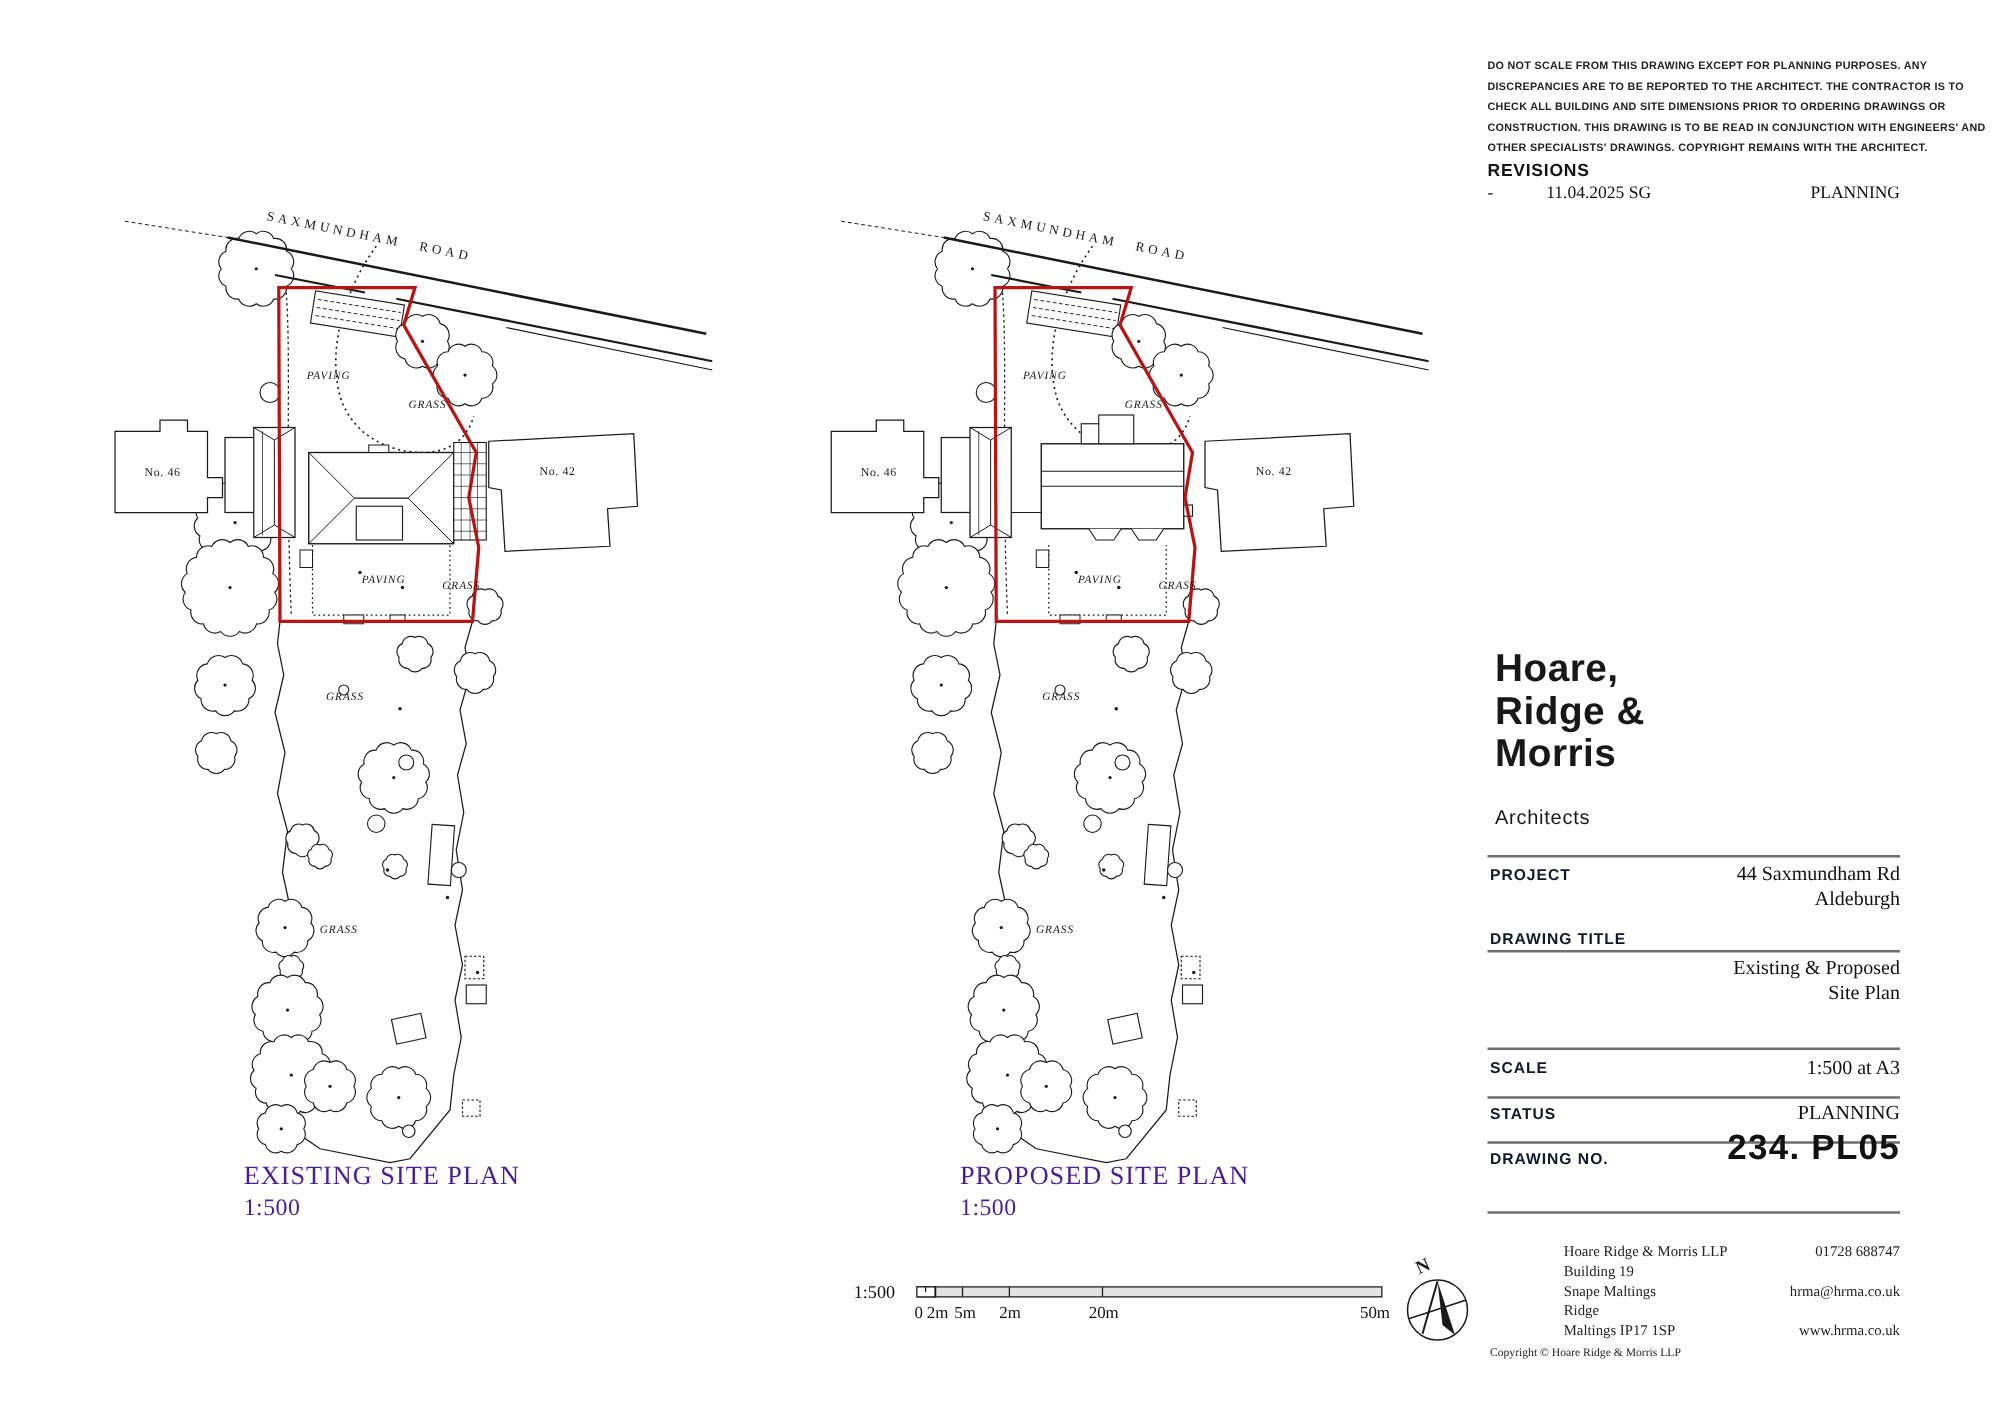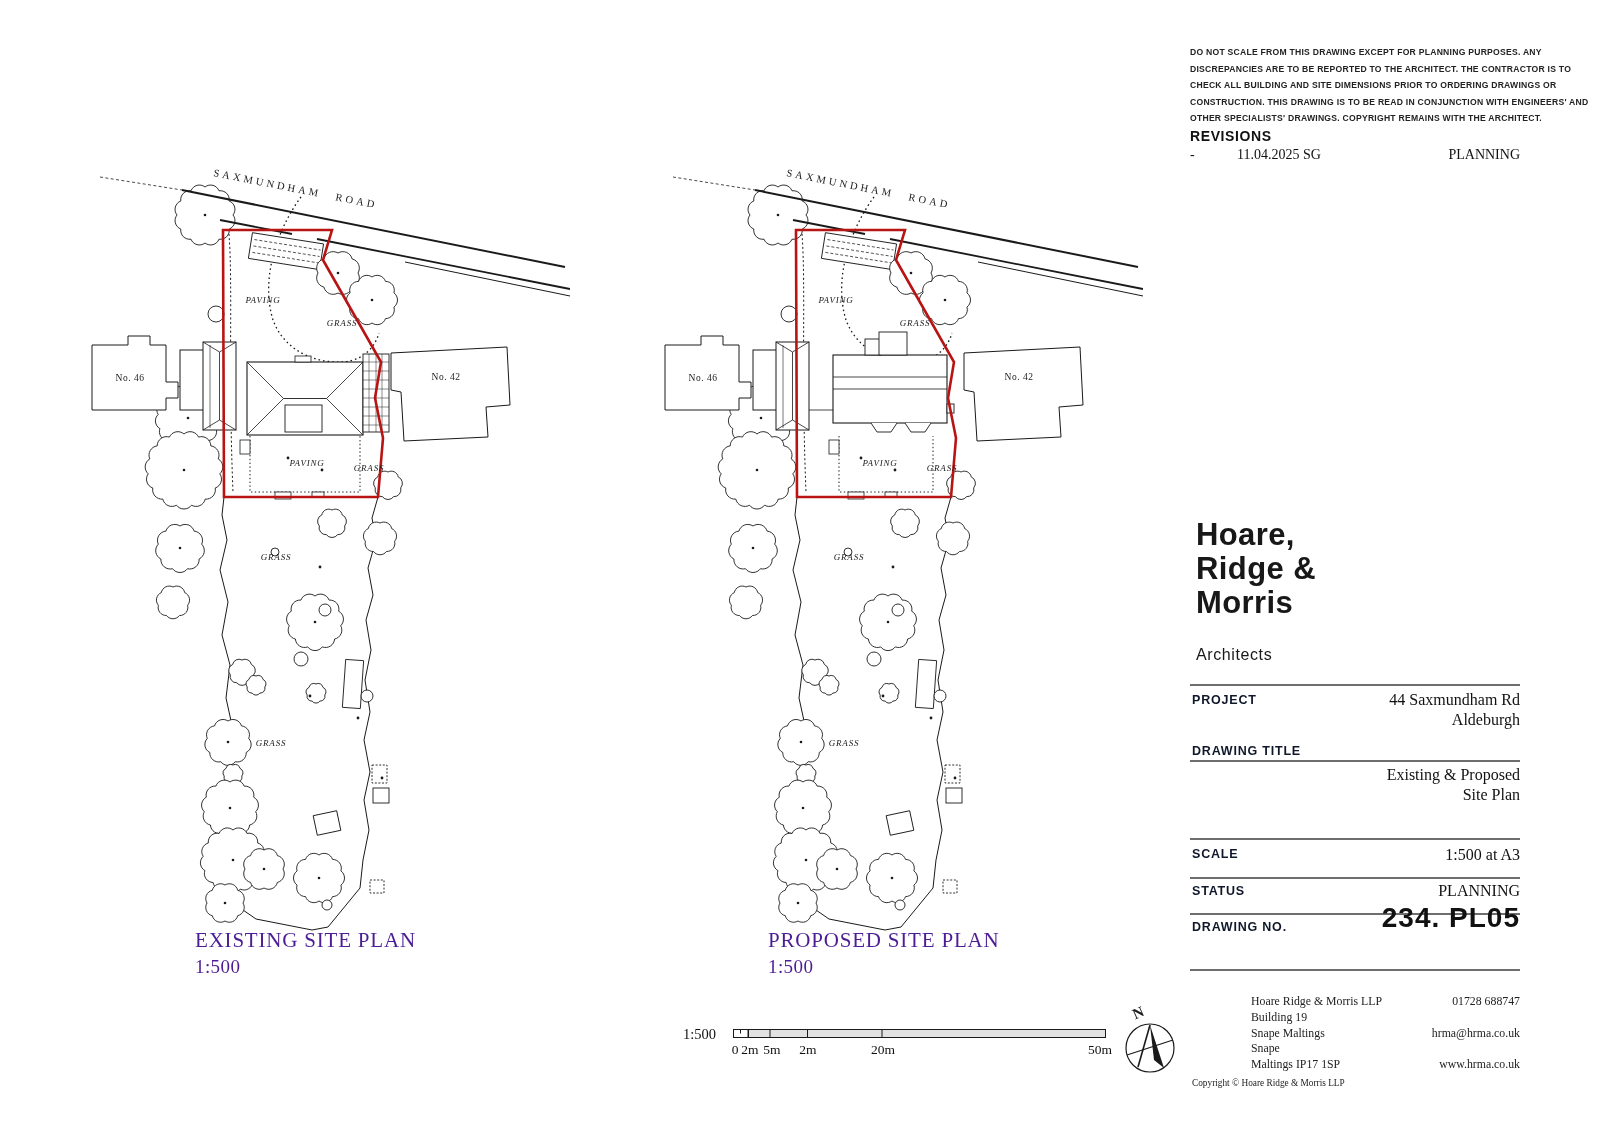--- a/index.html
+++ b/index.html
@@ -355,21 +355,21 @@
 
   <div class="abs tb-label" style="top:920px">DRAWING NO.</div>
   <div class="tb-wrap" style="top:908px">
     <div class="tb-value2 drawing-no">234.  PL05</div>
   </div>
 
   <div class="abs contact-l" style="top:994px">
     <div>Hoare Ridge &amp; Morris  LLP</div>
     <div>Building 19</div>
     <div>Snape Maltings</div>
-    <div>Snape</div>
+    <div>Ridge</div>
     <div>Maltings  IP17  1SP</div>
   </div>
   <div class="tb-wrap" style="top:994px;height:80px">
     <div class="contact-r" style="top:0">01728 688747</div>
     <div class="contact-r" style="top:32px">hrma@hrma.co.uk</div>
     <div class="contact-r" style="top:63px">www.hrma.co.uk</div>
   </div>
   <div class="abs copyright">Copyright © Hoare Ridge &amp; Morris  LLP</div>
 
 </div>

